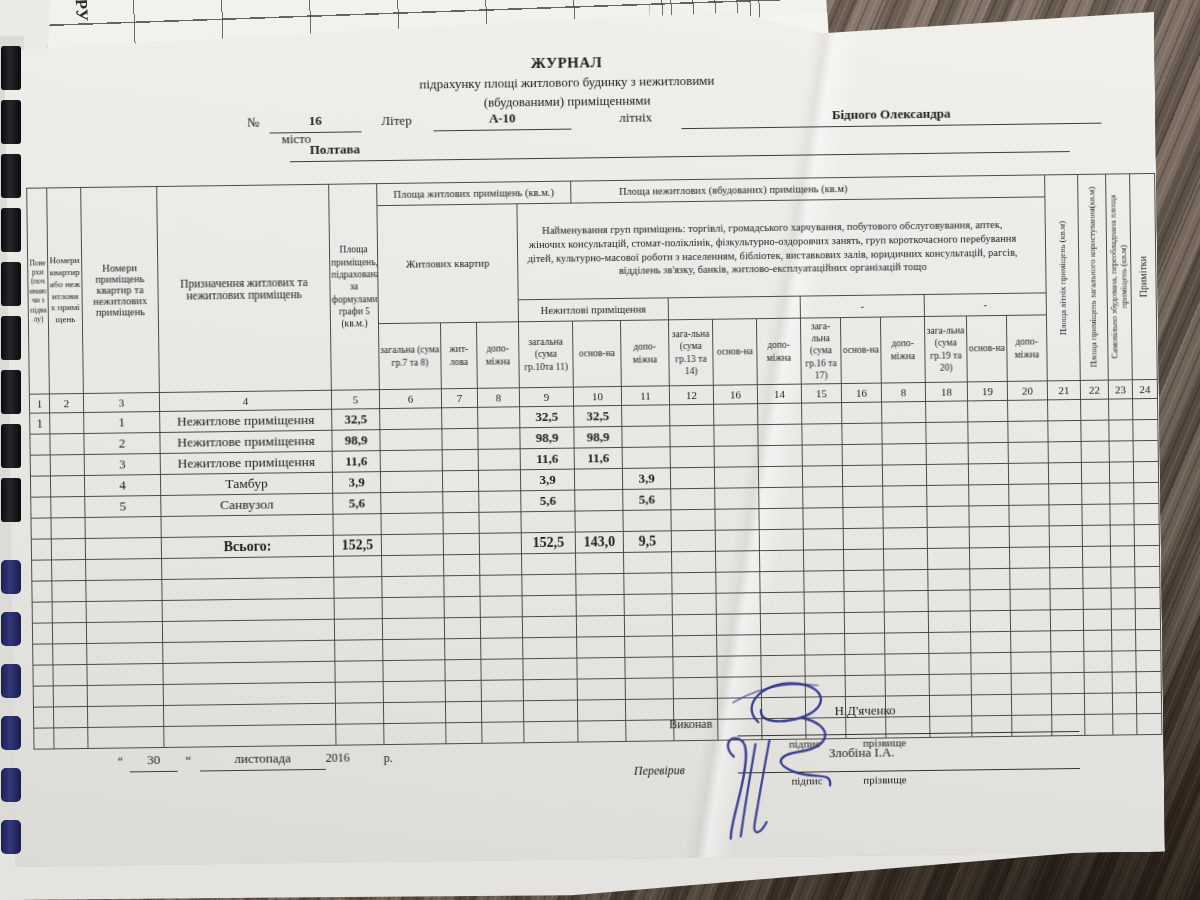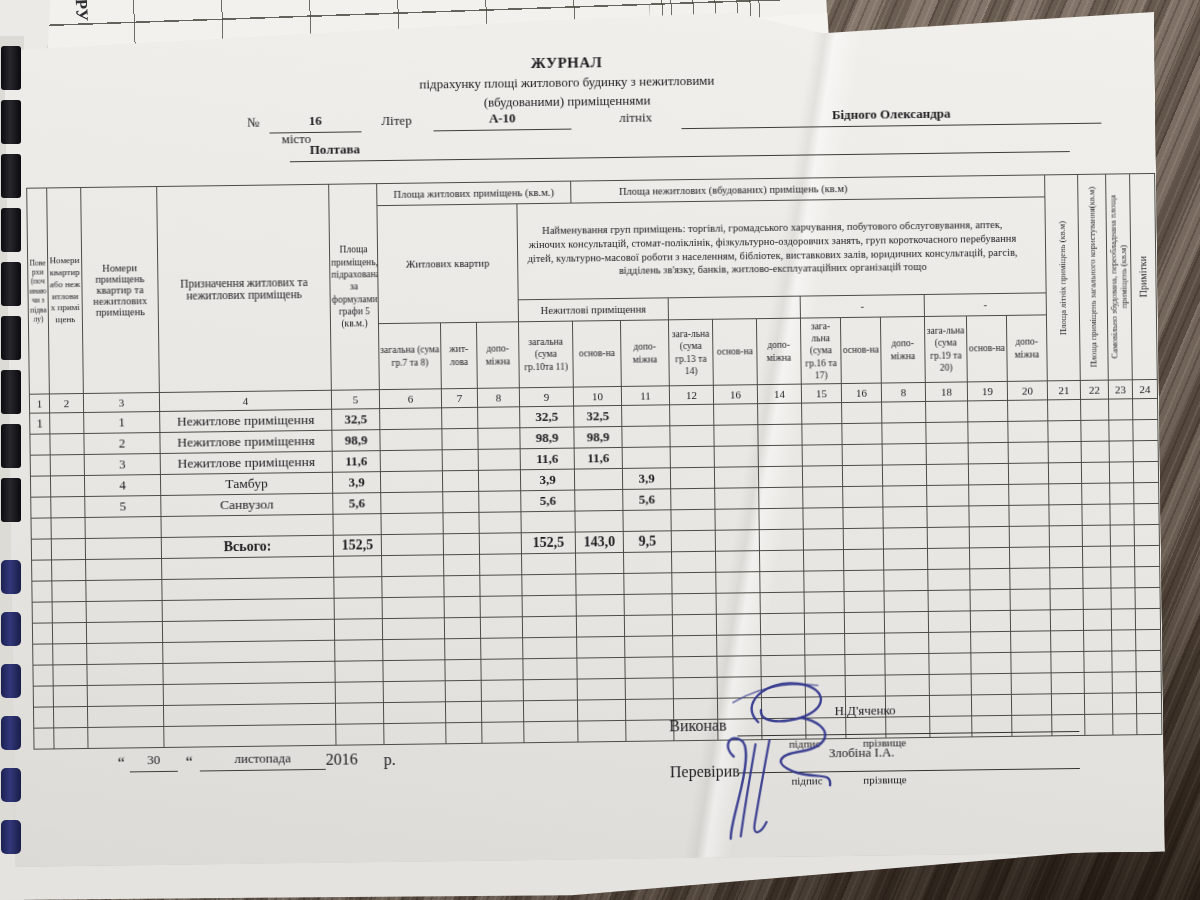--- a/index.html
+++ b/index.html
@@ -99,21 +99,21 @@
   .hc-sub{font-size:9.5px;line-height:1.28;}
   .vcell{vertical-align:middle;}
   .vert{writing-mode:vertical-rl;transform:rotate(180deg);margin:0 auto;font-size:8.5px;line-height:1.2;max-height:205px;}
   .vert-notes{font-size:10px;}
   .num-row td{font-size:11px;height:18px;}
   tbody td{font-size:13px;height:20px;font-weight:700;}
   tbody td:nth-child(-n+4){font-weight:400;}
   tbody td:nth-child(4){font-size:13.5px;}
   tbody tr.total td{font-weight:700;font-size:14px;}
   
-  .ftxt{position:absolute;font-size:16px;}
+  .ftxt{position:absolute;font-size:12px;}
   .sig-line{position:absolute;border-bottom:1.2px solid #33322d;}
   .sig-name{position:absolute;font-size:13px;text-align:center;}
   .sig-cap{position:absolute;font-size:11px;text-align:center;}
   .signature-svg{position:absolute;left:690px;top:648px;z-index:5;}
 </style>
 </head>
 <body>
 
 <div class="under-top">
   <div class="under-top-dense"></div>
@@ -690,21 +690,21 @@
   <span class="uline" style="left:186px;top:732px;width:126px;font-weight:400;">листопада</span>
   <span class="ftxt" style="left:312px;top:733px;">2016</span>
   <span class="ftxt" style="left:370px;top:734px;">р.</span>
 
   <span class="ftxt" style="left:656px;top:704px;">Виконав</span>
   <div class="sig-line" style="left:724px;top:707px;width:342px;height:16px;"></div>
   <div class="sig-name" style="left:732px;top:692px;width:240px;">Н.Д'яченко</div>
   <div class="sig-cap" style="left:756px;top:726px;width:70px;">підпис</div>
   <div class="sig-cap" style="left:806px;top:726px;width:130px;">прізвище</div>
 
-  <span class="ftxt" style="left:656px;top:750px;">Перевірив</span>
+  <span class="ftxt" style="left:620px;top:750px;font-style:italic;">Перевірив</span>
   <div class="sig-line" style="left:724px;top:744px;width:342px;height:16px;"></div>
   <div class="sig-name" style="left:728px;top:734px;width:240px;">Злобіна І.А.</div>
   <div class="sig-cap" style="left:758px;top:763px;width:70px;">підпис</div>
   <div class="sig-cap" style="left:806px;top:763px;width:130px;">прізвище</div>
 
   <svg class="signature-svg" width="180" height="185" viewBox="0 0 180 185">
     <g fill="none" stroke="#30348c" stroke-linecap="round" stroke-linejoin="round">
       <path d="M30,42 C55,28 85,22 115,26" stroke-width="1.6" opacity="0.65"></path>
       <path d="M55,62 C36,44 62,20 95,24 C122,27 128,48 98,58 C76,64 56,62 58,50" stroke-width="2.4" opacity="0.92"></path>
       <path d="M98,58 C132,66 128,88 96,92 C74,95 70,104 90,112 C112,120 128,112 126,126" stroke-width="2.4" opacity="0.92"></path>

